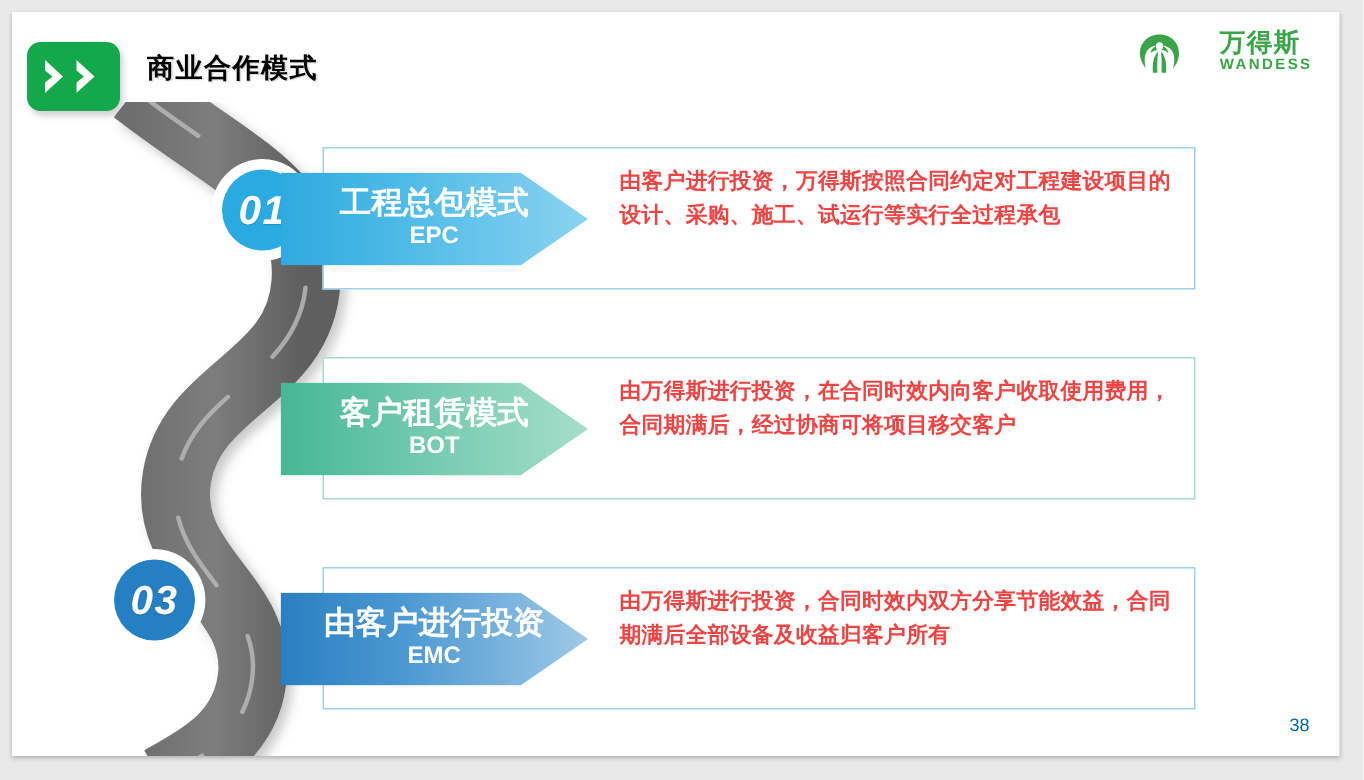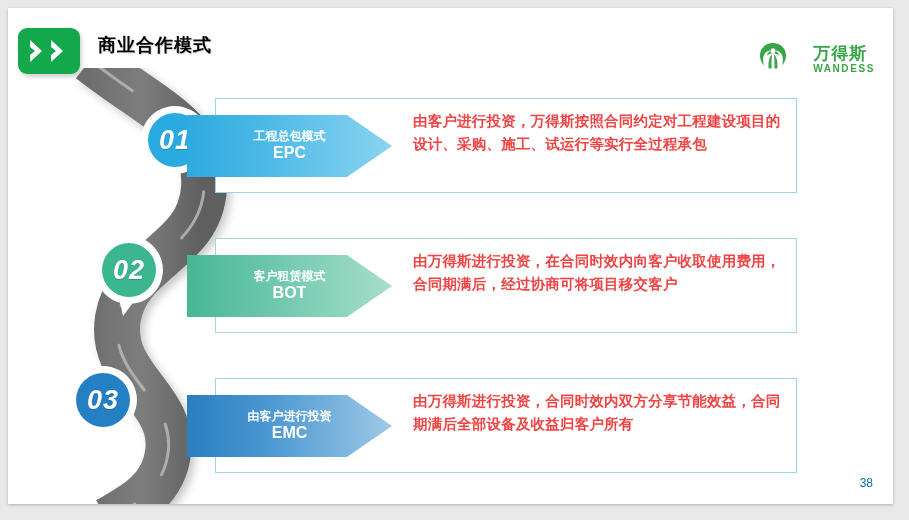--- a/index.html
+++ b/index.html
@@ -33,21 +33,21 @@
     position:absolute;left:90px;top:25px;
     font-size:18px;font-weight:bold;color:#000000;
     letter-spacing:1px;
     text-shadow:1px 1px 1px rgba(0,0,0,.18);
     white-space:nowrap;
   }
 
   
   .logo{
     position:absolute;right:18px;top:12px;
-    display:flex;align-items:flex-end;gap:23px;margin-top:20px;
+    display:flex;align-items:flex-start;gap:23px;
   }
   .logo-text{line-height:1;}
   .logo-cn{
     font-size:17px;font-weight:bold;color:#3AA548;
     letter-spacing:1px;display:block;
   }
   .logo-en{
     font-size:10px;font-weight:bold;color:#3AA548;
     letter-spacing:1.6px;display:block;margin-top:2px;
   }
@@ -88,21 +88,21 @@
     align-items:center;justify-content:center;
     color:#fff;font-weight:bold;
     line-height:1.18;
     -webkit-clip-path:polygon(0 0,78% 0,100% 50%,78% 100%,0 100%);
     clip-path:polygon(0 0,78% 0,100% 50%,78% 100%,0 100%);
     filter:drop-shadow(2px 3px 3px rgba(0,0,0,.28));
   }
   .row.blue1 .arrow{background:linear-gradient(90deg,#2FAADF 0%,#49B8E6 35%,#8BD3F0 100%);}
   .row.green .arrow{background:linear-gradient(90deg,#46B795 0%,#6CC7AB 40%,#A7DECB 100%);text-align:center;}
   .row.blue3 .arrow{background:linear-gradient(90deg,#2A7FC1 0%,#4B98D2 40%,#9FC9E6 100%);}
-  .arrow .line1{font-size:12px;}
+  .arrow .line1{font-size:21px;}
   .arrow .line2{font-size:16px;}
 
   .desc{
     position:absolute;left:198px;top:12px;
     width:368px;
     font-size:14.5px;font-weight:bold;color:#ef4444;
     line-height:1.58;
     letter-spacing:.2px;
   }
 
@@ -165,28 +165,20 @@
     <svg width="72" height="84" viewBox="0 0 72 84" aria-hidden="true">
       <g filter="">
         <path d="M36 2 a34 34 0 1 1 -0.1 0 Z" fill="#ffffff"></path>
         <path d="M26 64 L30 82 L42 66 Z" fill="#ffffff"></path>
         <circle cx="36" cy="36" r="27" fill="#29ABE2"></circle>
       </g>
     </svg>
     <span class="num">01</span>
   </div>
 
-  <div class="pin" id="pin2">
-    <svg width="72" height="84" viewBox="0 0 72 84" aria-hidden="true">
-      <path d="M36 2 a34 34 0 1 1 -0.1 0 Z" fill="#ffffff"></path>
-      <path d="M26 64 L30 82 L42 66 Z" fill="#ffffff"></path>
-      <circle cx="36" cy="36" r="27" fill="#3CB68F"></circle>
-    </svg>
-    <span class="num">02</span>
-  </div>
 
   <div class="pin" id="pin3">
     <svg width="72" height="84" viewBox="0 0 72 84" aria-hidden="true">
       <path d="M36 2 a34 34 0 1 1 -0.1 0 Z" fill="#ffffff"></path>
       <path d="M26 64 L30 82 L42 66 Z" fill="#ffffff"></path>
       <circle cx="36" cy="36" r="27" fill="#2580C3"></circle>
     </svg>
     <span class="num">03</span>
   </div>
 

